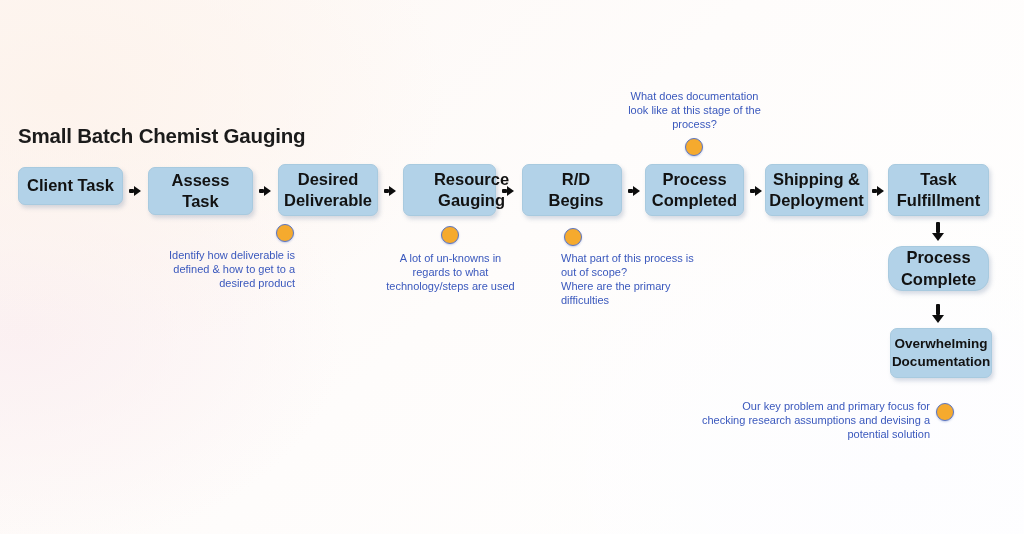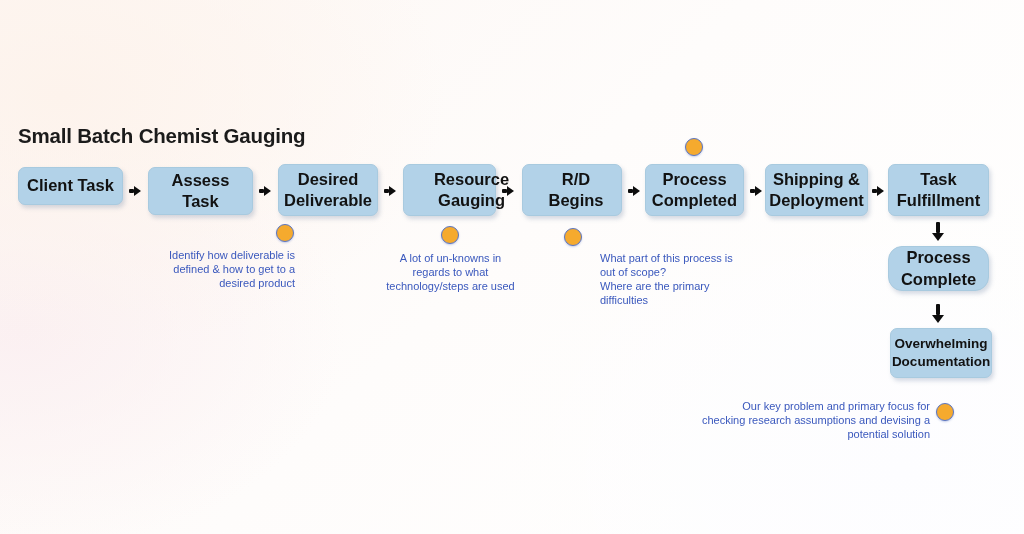--- a/index.html
+++ b/index.html
@@ -190,30 +190,31 @@
 
   <div class="box" style="left:888px; top:246px; width:101px; height:45px;border-radius:14px;">Process Complete</div>
 
   <div class="arrow-down" style="left:931px; top:304px;">
     <div class="shaft"></div>
       <div class="head"></div>
   </div>
 
   <div class="box small-text" style="left:890px; top:328px; width:102px; height:50px;">Overwhelming Documentation</div>
 
+  <div class="note center" style="left:627px; top:89px; width:135px;">What does documentation look like at this stage of the process?</div>
   <div class="dot" style="left:685px; top:138px;"></div>
 
   <div class="dot" style="left:276px; top:224px;"></div>
   <div class="note right" style="left:160px; top:248px; width:135px;">Identify how deliverable is defined &amp; how to get to a desired product</div>
 
   <div class="dot" style="left:441px; top:226px;"></div>
   <div class="note center" style="left:382px; top:251px; width:137px;">A lot of un-knowns in regards to what technology/steps are used</div>
 
   <div class="dot" style="left:564px; top:228px;"></div>
-  <div class="note left" style="left:561px; top:251px; width:150px;margin-left:39px;">
+  <div class="note left" style="left:561px; top:251px; width:150px;">
     <div>What part of this process is</div>
     <div>out of scope?</div>
     <div>Where are the primary</div>
     <div>difficulties</div>
   </div>
 
   <div class="note right" style="left:700px; top:399px; width:230px;">Our key problem and primary focus for checking research assumptions and  devising a potential solution</div>
   <div class="dot" style="left:936px; top:403px;"></div>
 
 </div>

